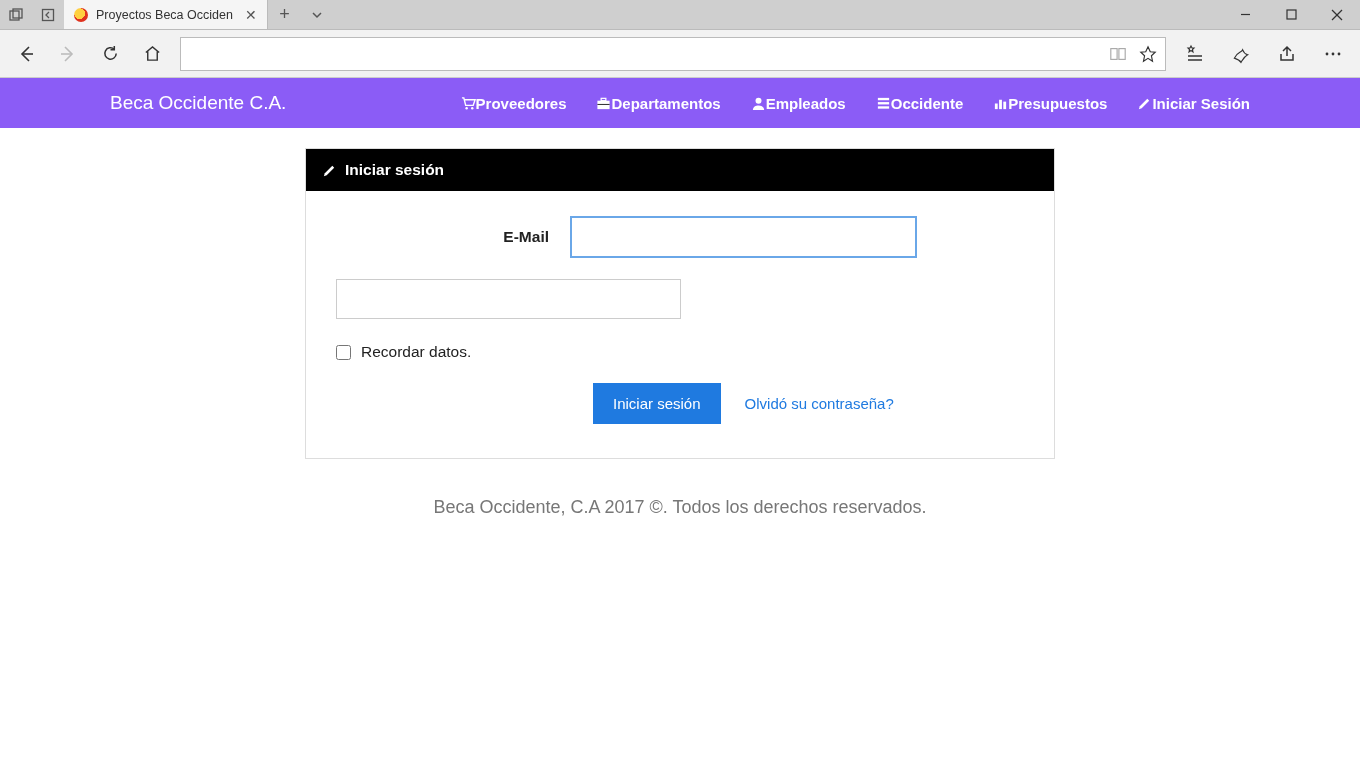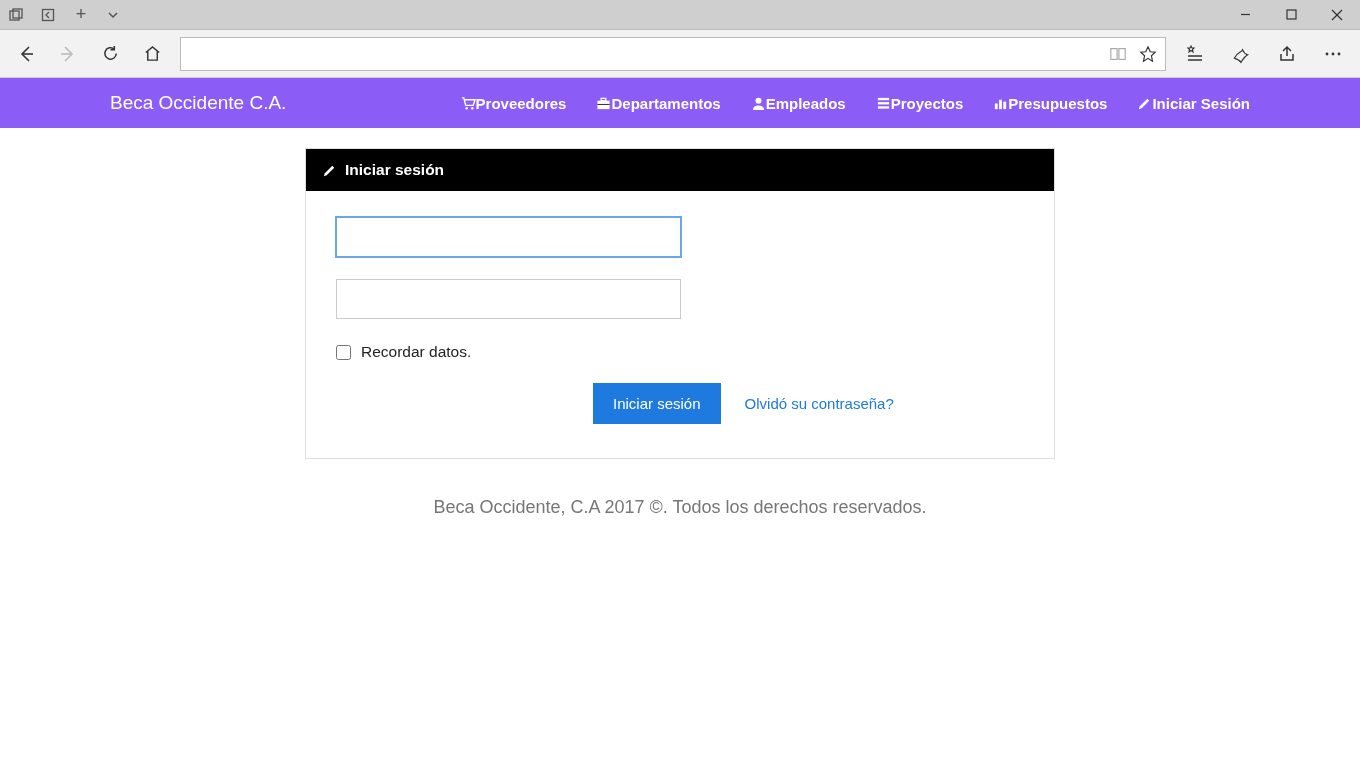--- a/index.html
+++ b/index.html
@@ -63,20 +63,25 @@
           <rect x="1" y="3" width="9" height="9" fill="none" stroke="#555" stroke-width="1.3"></rect>
           <rect x="4" y="1" width="9" height="9" fill="none" stroke="#555" stroke-width="1.3"></rect>
         </svg>
     </div>
     <div class="sys-btn">
       <svg width="14" height="14" viewBox="0 0 14 14">
           <rect x="1.5" y="1.5" width="11" height="11" fill="none" stroke="#555" stroke-width="1.3"></rect>
           <path d="M8 4 L5 7 L8 10" fill="none" stroke="#555" stroke-width="1.3"></path>
         </svg>
     </div>
+    <div class="tab">
+      <span class="favicon"></span>
+      <span class="title">Proyectos Beca Occiden</span>
+      <span class="close">✕</span>
+    </div>
     <div class="newtab">+</div>
     <div class="tabchev">
       <svg width="14" height="14" viewBox="0 0 14 14">
           <path d="M3 5 L7 9 L11 5" fill="none" stroke="#555" stroke-width="1.5"></path>
         </svg>
     </div>
     <div class="window-controls">
       <div>
           <svg width="11" height="11" viewBox="0 0 11 11">
             <line x1="1" y1="5.5" x2="10" y2="5.5" stroke="#333" stroke-width="1.2"></line>
@@ -188,21 +193,21 @@
           <path d="M2 15c0-3.5 3-5 6-5s6 1.5 6 5z"></path>
         </svg>
       <span>Empleados</span>
     </div>
     <div class="nav-item">
       <svg viewBox="0 0 16 16">
           <rect x="2" y="2" width="12" height="2.5"></rect>
           <rect x="2" y="6.5" width="12" height="2.5"></rect>
           <rect x="2" y="11" width="12" height="2.5"></rect>
         </svg>
-      <span>Proyectos</span>
+      <span>Occidente</span>
     </div>
     <div class="nav-item">
       <svg viewBox="0 0 16 16">
           <rect x="2" y="8" width="3" height="6"></rect>
           <rect x="6.5" y="4" width="3" height="10"></rect>
           <rect x="11" y="6" width="3" height="8"></rect>
         </svg>
       <span>Presupuestos</span>
     </div>
     <div class="nav-item">
@@ -216,20 +221,21 @@
 
 <div class="panel">
   <div class="panel-head">
     <svg viewBox="0 0 16 16">
         <path d="M2 14l1-3 8-8 2 2-8 8-3 1z"></path>
       </svg>
     <span>Iniciar sesión</span>
   </div>
   <div class="panel-body">
     <div class="form-row">
+      <label class="form-label">E-Mail</label>
       <input class="form-input focused" type="text" value="" style="">
     </div>
     <div class="form-row">
       <input class="form-input" type="password" value="" style="">
     </div>
     <div class="offset check-row">
       <input type="checkbox" style="">
       <span>Recordar datos.</span>
     </div>
     <div class="offset action-row">

